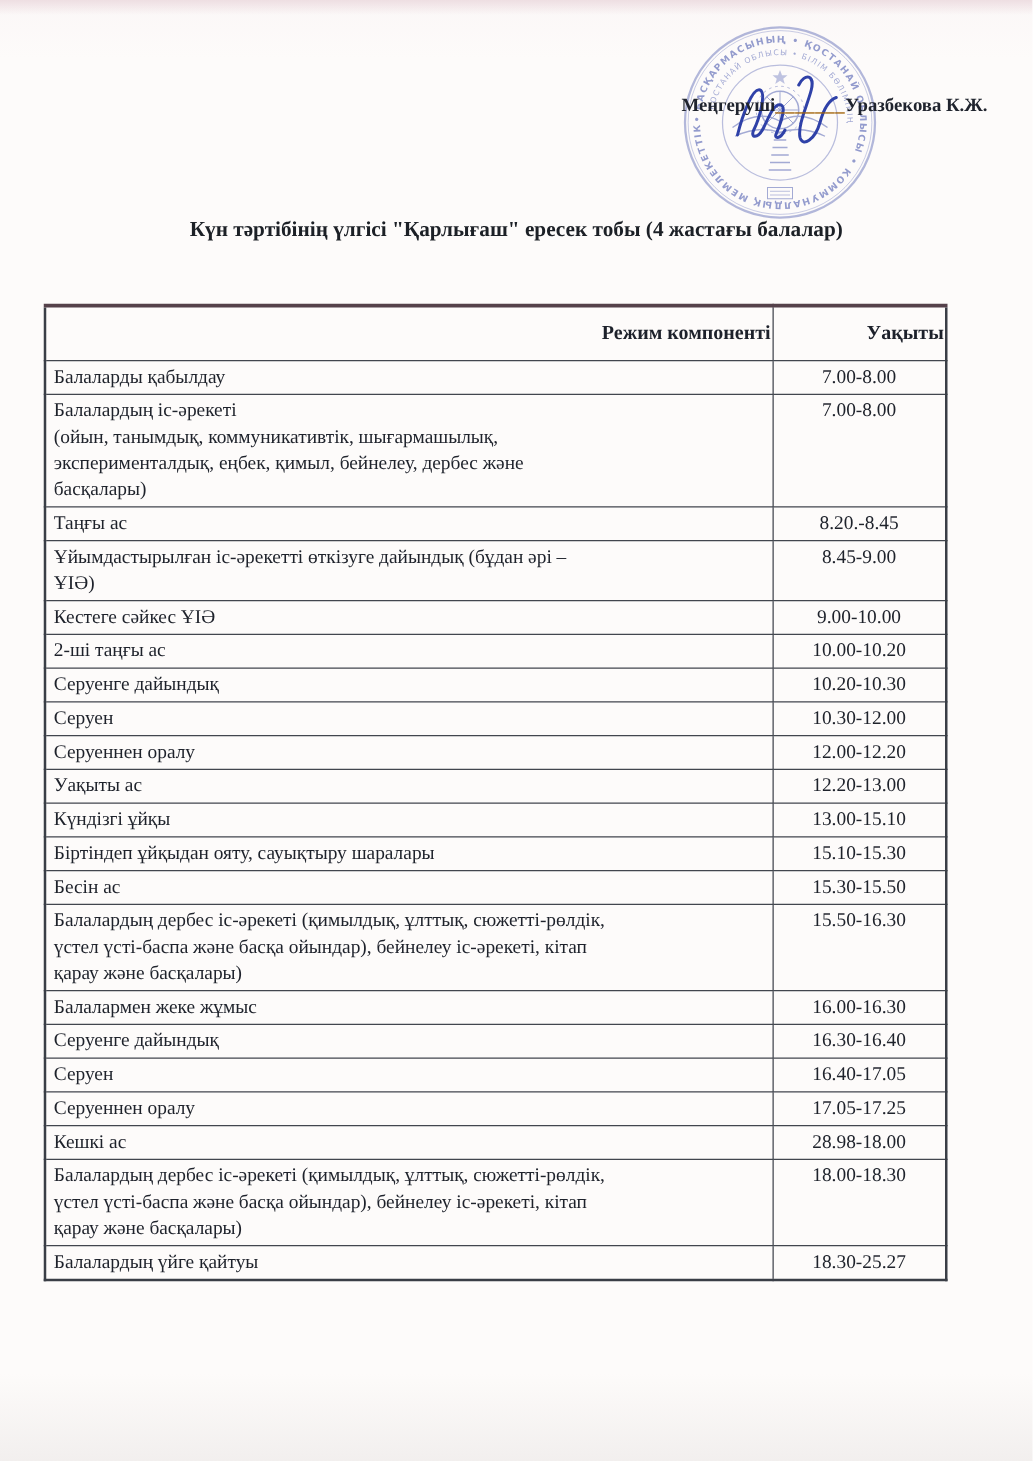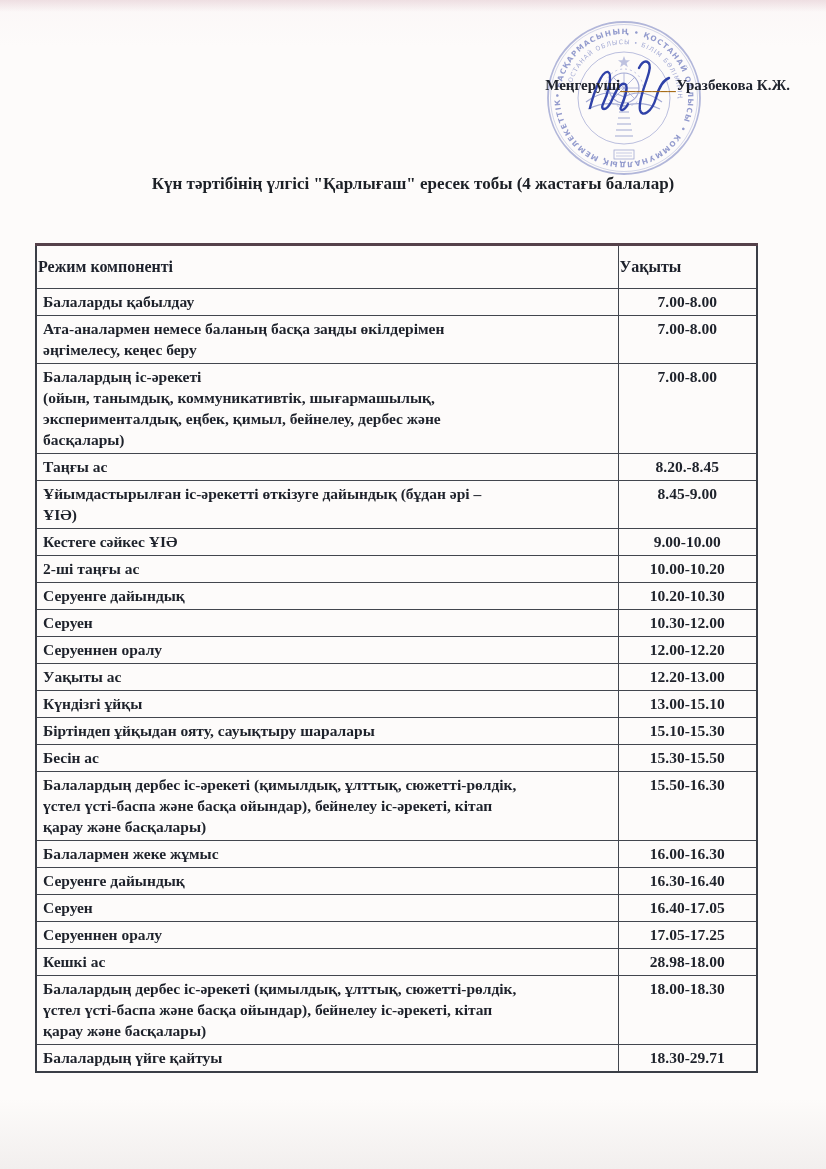--- a/index.html
+++ b/index.html
@@ -16,23 +16,23 @@
   .approval{position:absolute;top:74px;right:36px;text-align:right;
     font-weight:bold;font-size:15px;line-height:22px;color:#20242e;}
   .sig-line{color:#a16207;letter-spacing:.5px;}
   .doc-title{position:absolute;top:174px;left:0;width:100%;text-align:center;
     font-weight:bold;font-size:17px;color:#1c2026;}
   table.schedule{
     position:absolute;left:35px;top:243px;width:721px;
     border-collapse:collapse;table-layout:fixed;
     border:2px solid #3a3e46;border-top:3px solid #55414a;
   }
-  .schedule th,.schedule td{border:1px solid #42464e;font-weight:bold;}
+  .schedule th,.schedule td{border:1px solid #42464e;}
   .schedule th{font-size:16px;font-weight:bold;height:40px;
-    vertical-align:middle;text-align:left;color:#1d212b;}
+    vertical-align:middle;text-align:right;color:#1d212b;}
   .schedule td{font-size:15.5px;line-height:21px;padding:2px 6px 3px 6px;
     vertical-align:top;color:#1e222b;}
   td.component{white-space:pre-wrap;}
   td.time{text-align:center;padding-left:2px;padding-right:2px;}
   .col-component{width:582px;}
   .col-time{width:139px;}
 </style>
 </head>
 <body>
 
@@ -88,25 +88,20 @@
   </colgroup>
   <thead>
     <tr>
       <th>Режим компоненті</th>
       <th>Уақыты</th>
     </tr>
   </thead>
   <tbody>
       <tr>
     <td class="component">Балаларды қабылдау</td>
-    <td class="time">7.00-8.00</td>
-  </tr>
-      <tr>
-    <td class="component">Ата-аналармен немесе баланың басқа заңды өкілдерімен
-әңгімелесу, кеңес беру</td>
     <td class="time">7.00-8.00</td>
   </tr>
       <tr>
     <td class="component">Балалардың іс-әрекеті
 (ойын, танымдық, коммуникативтік, шығармашылық,
 эксперименталдық, еңбек, қимыл, бейнелеу, дербес және
 басқалары)</td>
     <td class="time">7.00-8.00</td>
   </tr>
       <tr>
@@ -181,16 +176,16 @@
     <td class="time">28.98-18.00</td>
   </tr>
       <tr>
     <td class="component">Балалардың дербес іс-әрекеті (қимылдық, ұлттық, сюжетті-рөлдік,
 үстел үсті-баспа және басқа ойындар), бейнелеу іс-әрекеті, кітап
 қарау және басқалары)</td>
     <td class="time">18.00-18.30</td>
   </tr>
       <tr>
     <td class="component">Балалардың үйге қайтуы</td>
-    <td class="time">18.30-29.71</td>
+    <td class="time">18.30-25.27</td>
   </tr>
     </tbody>
 </table>
 
 </body></html>

